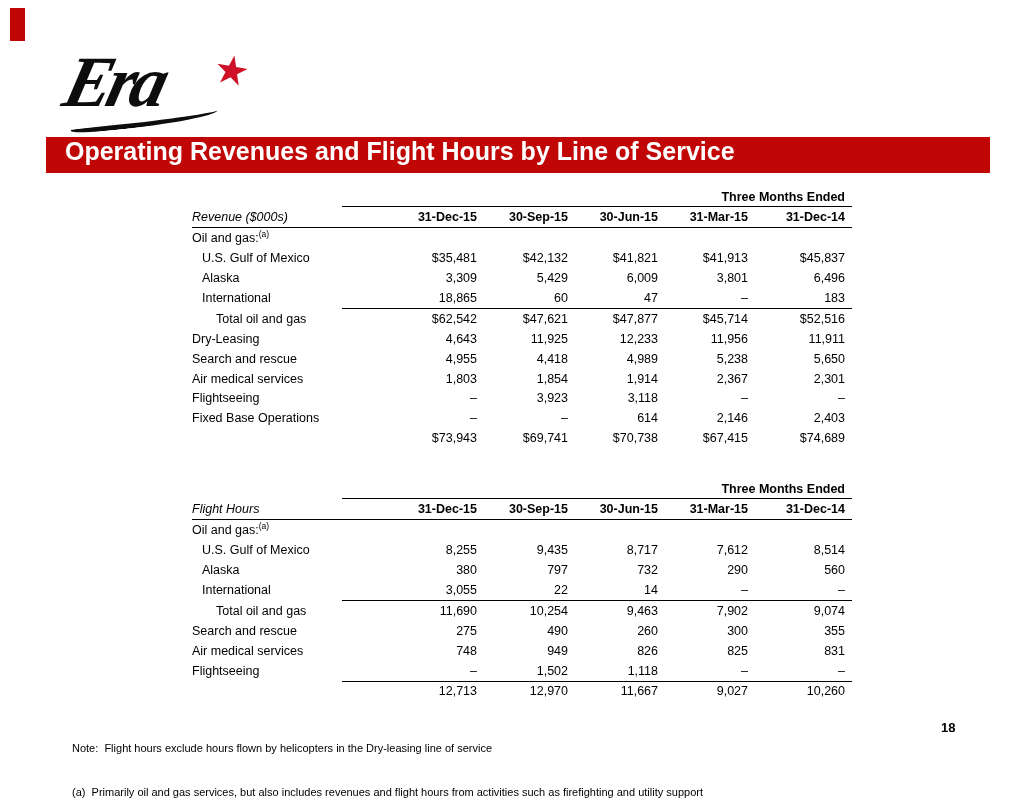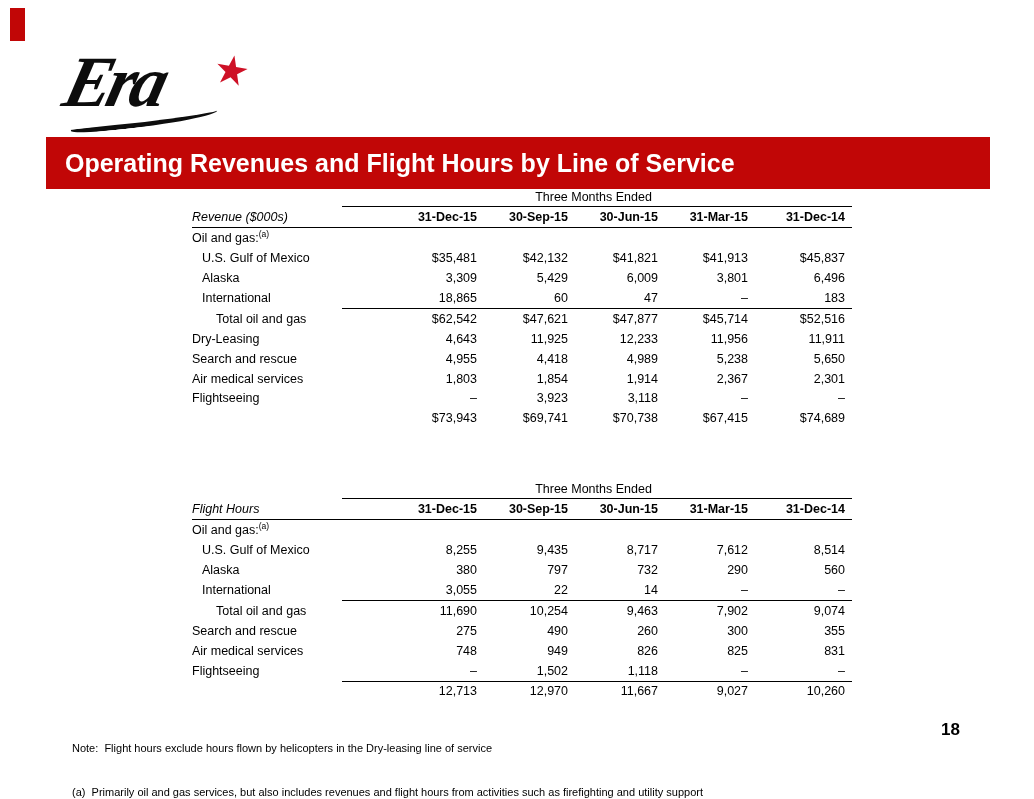--- a/index.html
+++ b/index.html
@@ -14,43 +14,43 @@
   .logo-text {
     display:inline-block; font-family:"Liberation Serif", serif; font-style:italic; font-weight:bold;
     font-size:72px; line-height:68px; letter-spacing:-5px; transform:skewX(-14deg); color:#0d0d0d;
   }
   .logo-swoosh { position:absolute; left:4px; top:66px; width:148px; height:8px;
     border-bottom:5px solid #0d0d0d; border-radius:0 0 70% 30%; transform:rotate(-6deg); }
   .logo-star { position:absolute; left:148px; top:2px; font-size:40px; line-height:40px;
     color:var(--star,#CE1126); transform:rotate(10deg); font-style:normal; }
 
   
-  .title-bar { position:absolute; left:46px; top:137px; width:944px; height:52px;
-    background:var(--accent,#C10606); display:flex; align-items:center; }
+  .title-bar { position:absolute; left:46px; top:137px; width:944px; height:36px;
+    background:var(--accent,#C10606); display:flex; }
   .title-bar .title-text { color:#fff; font-weight:bold; font-size:25px; padding-left:19px; white-space:nowrap; }
 
   
   table.fin-table { position:absolute; left:192px; border-collapse:collapse; table-layout:fixed;
     font-size:12.5px; }
   table[data-table="0"] { top:187px; }
   table[data-table="1"] { top:479px; }
   .fin-table th, .fin-table td { padding:0; height:19.9px; text-align:right; vertical-align:middle;
     font-weight:normal; white-space:nowrap; }
   .fin-table td:last-child, .fin-table th:last-child { padding-right:7px; }
   .fin-table td.lbl { text-align:left; }
-  .fin-table th.group { font-weight:normal; text-align:center; border-bottom:1.5px solid #000; height:18px; }
+  .fin-table th.group { font-weight:bold; text-align:right; border-bottom:1.5px solid #000; height:18px; }
   .fin-table tr.cols-row th, .fin-table tr.cols-row td { border-bottom:1.5px solid #000; height:20px;margin-left:22px; }
   .fin-table tr.cols-row th { font-weight:bold; }
   .fin-table tr.cols-row td.lbl { font-style:italic; }
   .fin-table td.rule { border-bottom:1.5px solid #000; }
   .fin-table sup { font-size:8.5px; vertical-align:super; line-height:0; }
 
   
   .notes { position:absolute; left:72px; top:712px; font-size:11px; line-height:14.5px; white-space:pre-wrap; }
-  .page-number { position:absolute; left:941px; top:720px; font-size:17px; font-weight:bold; }
+  .page-number { position:absolute; left:941px; top:720px; font-size:13px; font-weight:bold; }
 </style>
 </head>
 <body>
 
 <div class="slide">
 
   <div class="corner-mark"></div>
 
   <div class="logo">
     <span class="logo-text">Era</span>
@@ -150,20 +150,28 @@
         </tr>
         <tr>
           <td class="lbl" style="padding-left: 0px;">Flightseeing</td>
           <td>–</td>
           <td>3,923</td>
           <td>3,118</td>
           <td>–</td>
           <td>–</td>
         </tr>
         <tr>
+          <td class="lbl" style="padding-left: 0px;">Fixed Base Operations</td>
+          <td>–</td>
+          <td>–</td>
+          <td>614</td>
+          <td>2,146</td>
+          <td>2,403</td>
+        </tr>
+        <tr>
           <td class="lbl" style="padding-left: 0px;"></td>
           <td>$73,943</td>
           <td>$69,741</td>
           <td>$70,738</td>
           <td>$67,415</td>
           <td>$74,689</td>
         </tr>
       </tbody>
     </table>
   <table class="fin-table" data-table="1">

